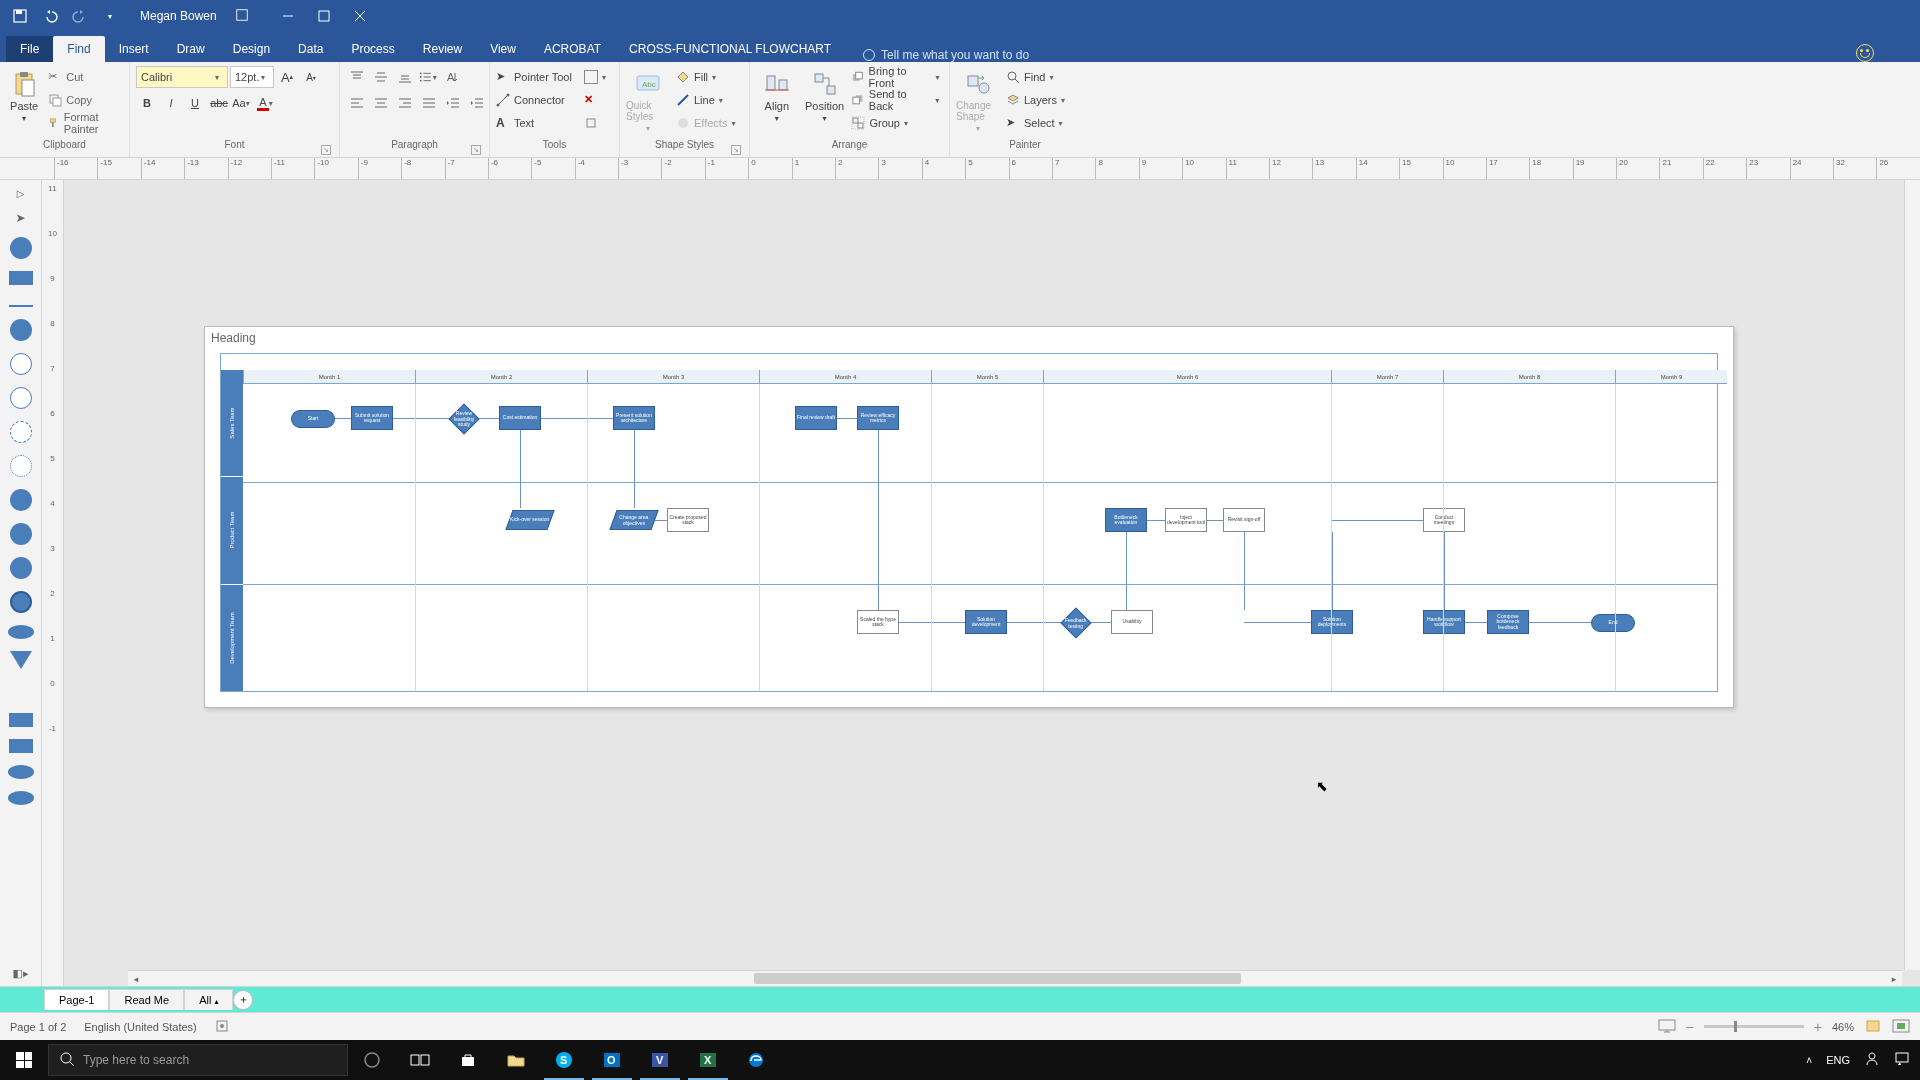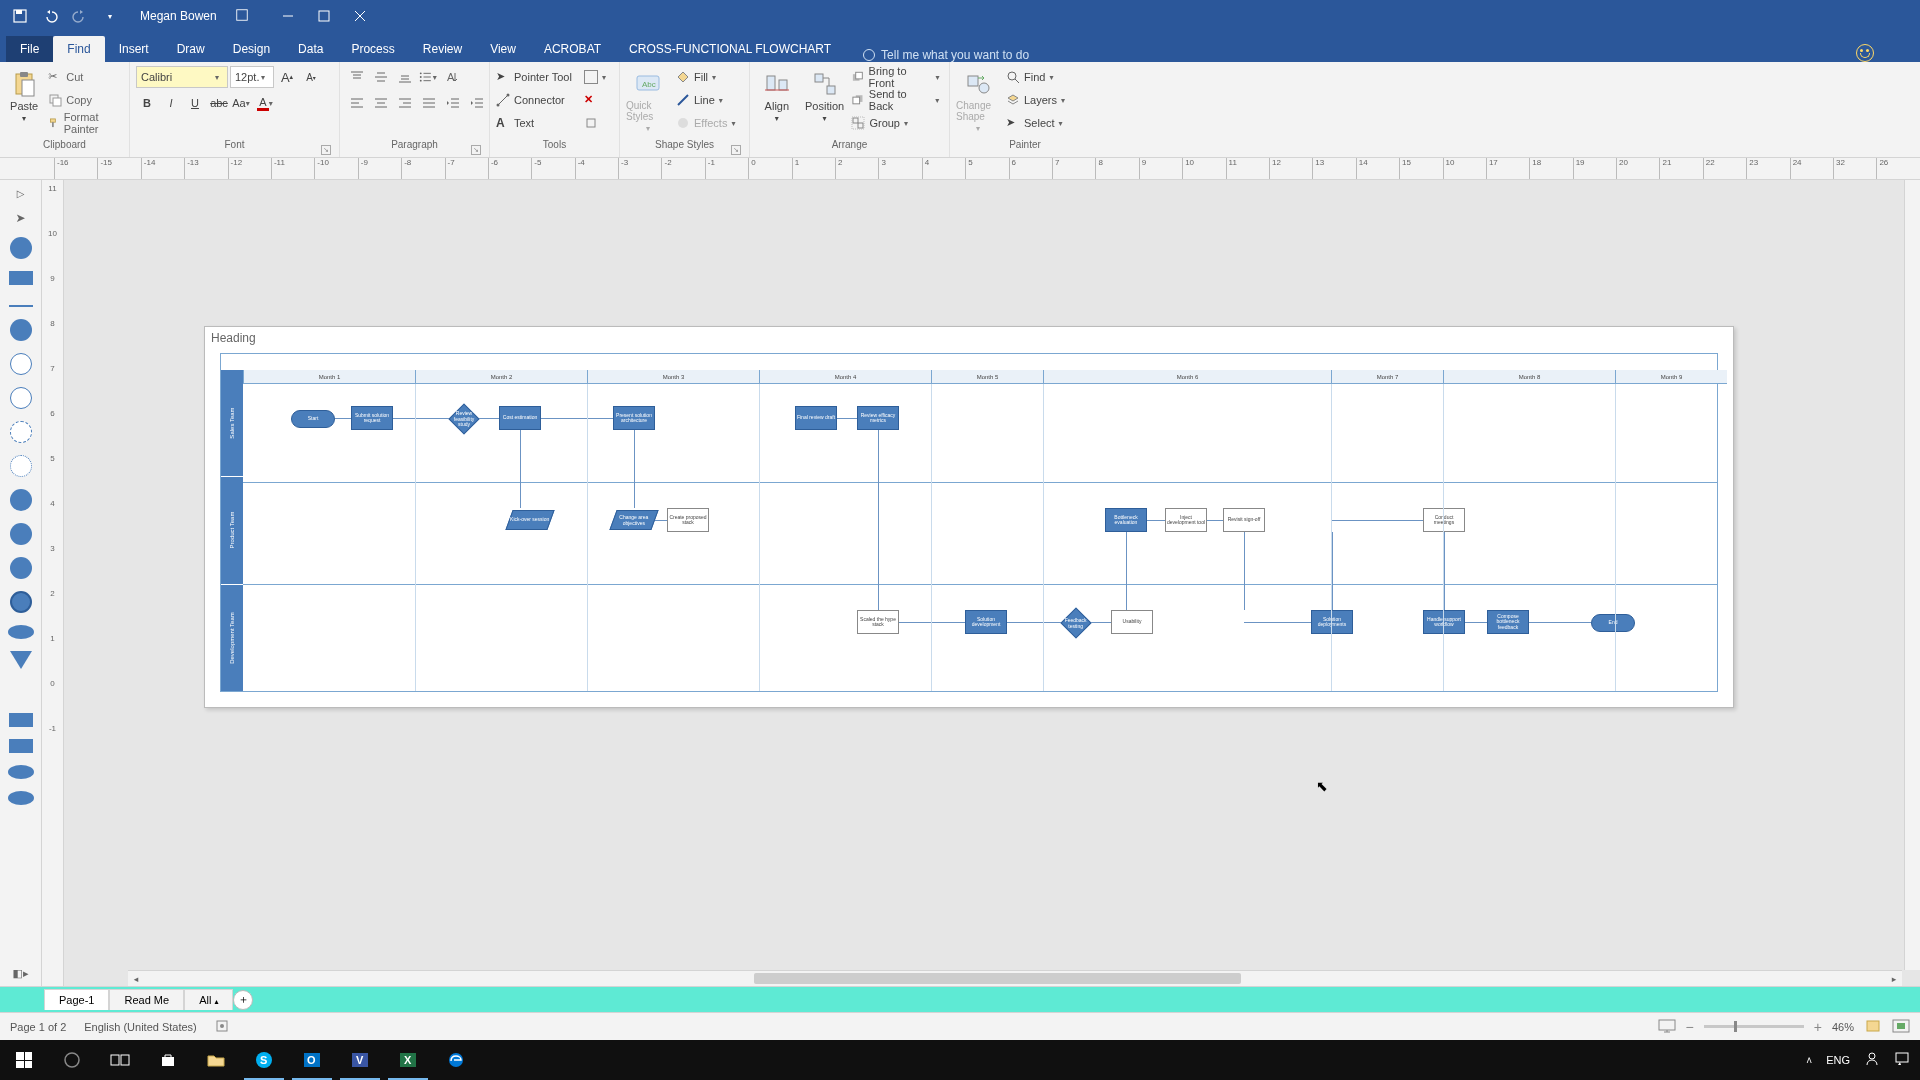--- a/index.html
+++ b/index.html
@@ -760,20 +760,27 @@
 
 <div class="taskbar">
   <div class="start">
       <div class="win-logo">
         <div></div>
         <div></div>
         <div></div>
         <div></div>
       </div>
     </div>
+  <div class="searchbox">
+    <span><svg width="16" height="16" viewBox="0 0 16 16">
+          <circle cx="7" cy="7" r="5" fill="none" stroke="#fff"></circle>
+          <line x1="11" y1="11" x2="15" y2="15" stroke="#fff"></line>
+        </svg></span>
+    <span>Type here to search</span>
+  </div>
   <div class="tb-icons">
     <div class="tb-ic">
         <svg width="18" height="18" viewBox="0 0 18 18">
           <circle cx="9" cy="9" r="7" fill="none" stroke="#888" stroke-width="1.5"></circle>
         </svg>
       </div>
     <div class="tb-ic">
         <svg width="20" height="16" viewBox="0 0 20 16">
           <rect x="1" y="3" width="8" height="10" fill="none" stroke="#fff"></rect>
           <rect x="11" y="3" width="8" height="10" fill="none" stroke="#fff"></rect>

